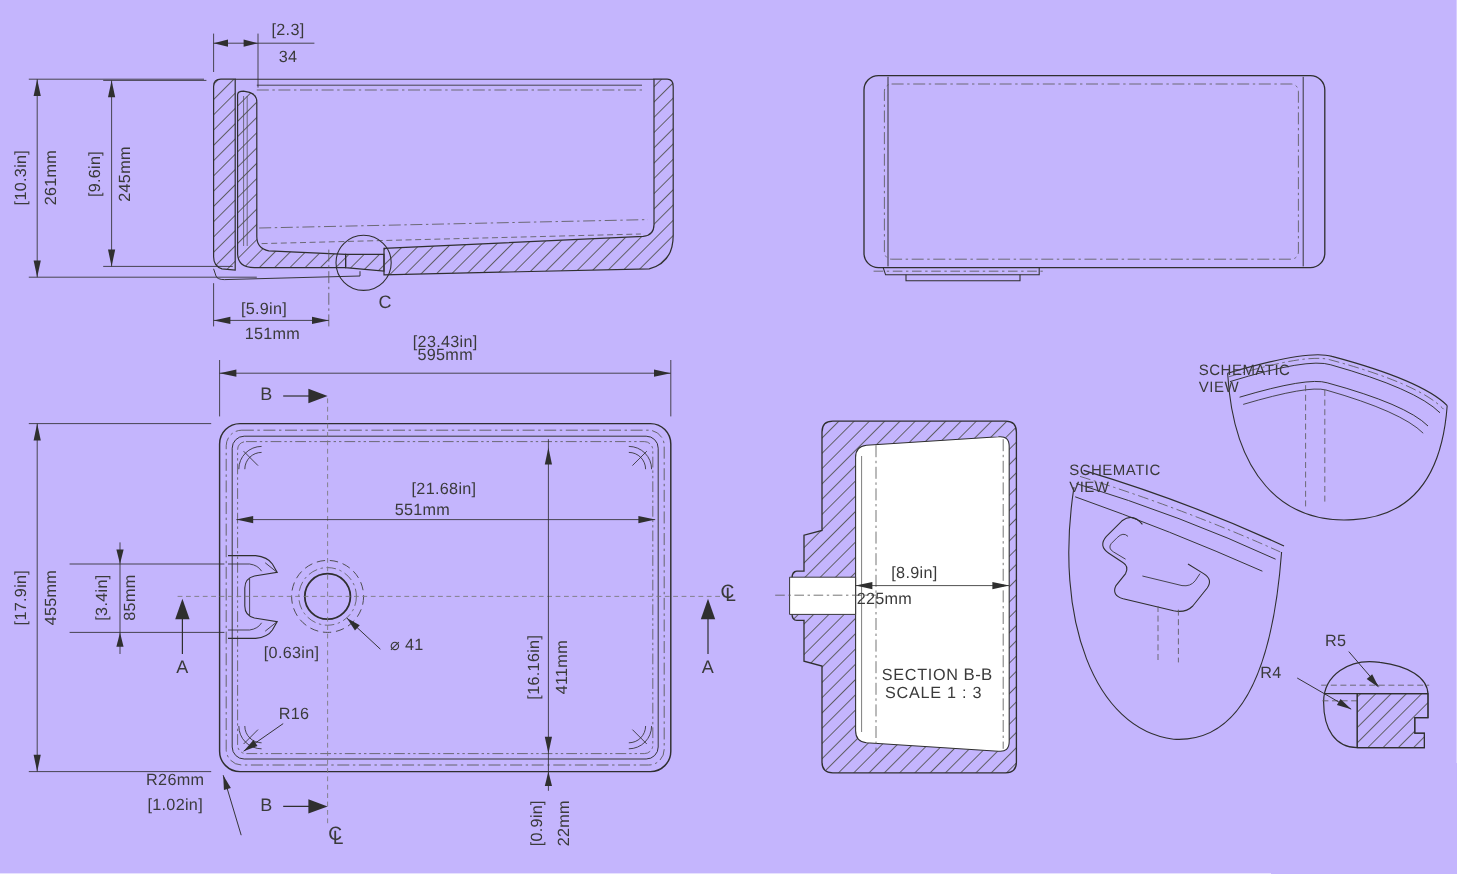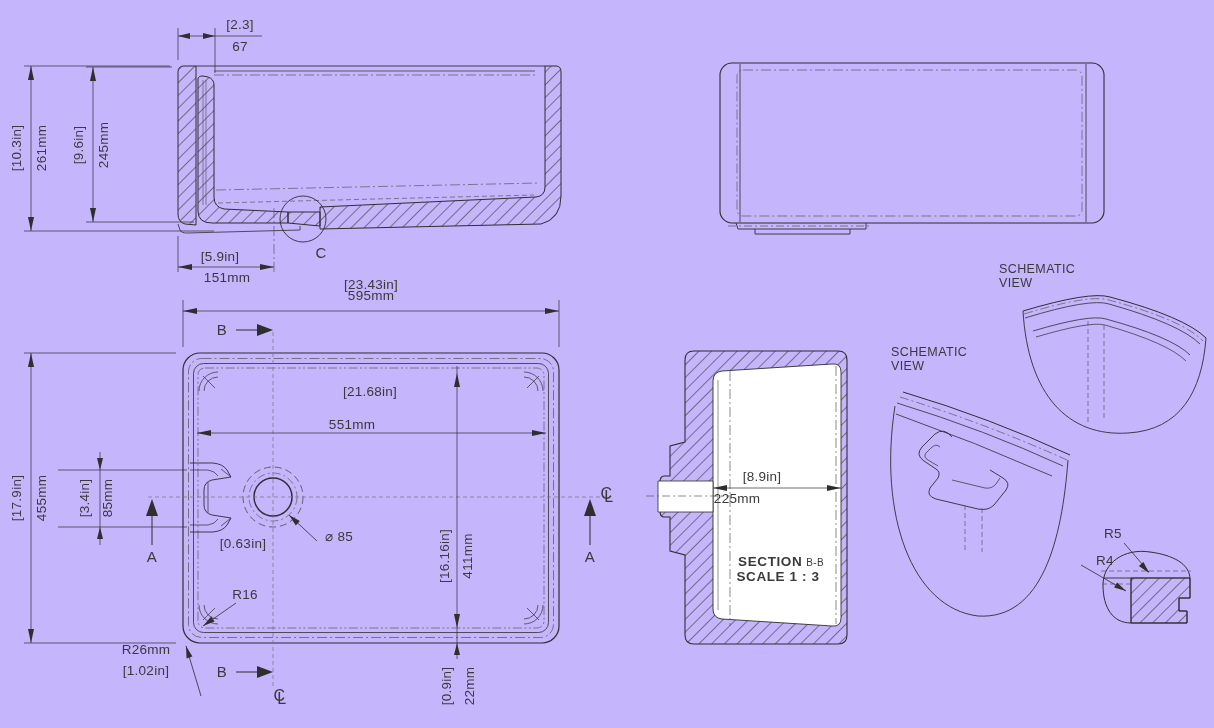--- a/index.html
+++ b/index.html
@@ -2,25 +2,25 @@
 <html><head>
 <meta charset="utf-8">
 <style>
   html,body{margin:0;padding:0;background:#ffffff;}
   #stage{position:relative;width:1214px;height:728px;background:#c4b5fd;
          font-family:"Liberation Sans",sans-serif;color:#3a3a3a;overflow:hidden;}
   #art{position:absolute;left:0;top:0;}
   .lbl{position:absolute;transform:translate(-50%,-50%);white-space:nowrap;
        font-size:13.5px;line-height:1;letter-spacing:.25px;color:#3a3a3a;}
   .lbl.v{transform:translate(-50%,-50%) rotate(-90deg);}
-  .lbl.la{transform:translate(0,-50%);}
+  .lbl.la{transform:translate(0,-50%);margin-top:40px;}
   .lbl.big{font-size:15px;}
   .lbl.sv{font-size:12.5px;letter-spacing:.4px;}
-  .sec-title{font-size:13.5px;letter-spacing:.6px;font-weight:bold;}
-  .sec-ref{font-size:10px;letter-spacing:.3px;}
+  .sec-title{font-size:13.5px;letter-spacing:.6px;}
+  .sec-ref{font-size:14px;letter-spacing:.3px;}
   .clsym{font-size:16px;}
   .clsym .l{display:inline-block;margin-left:-8px;transform:translateY(3px);}
 </style>
 </head>
 <body>
 
 <div id="stage">
 
 <svg id="art" width="1214" height="728" viewBox="0 0 1214 728">
   <defs>
@@ -200,58 +200,58 @@
     <line x1="1102" y1="584" x2="1131" y2="584" stroke-width="0.7" stroke-dasharray="5 3" stroke="#5a5a5a"></line>
     <line x1="1131" y1="578" x2="1131" y2="623" stroke-width="0.9"></line>
     <line x1="1124" y1="543" x2="1149" y2="572" stroke-width="0.8"></line>
     <polygon points="1149,573 1138.9,565.9 1143.5,561.9" fill="#2f2f2f" stroke="none"></polygon>
     <line x1="1081" y1="565" x2="1126" y2="591" stroke-width="0.8"></line>
     <polygon points="1126,591 1114.1,587.6 1117.1,582.4" fill="#2f2f2f" stroke="none"></polygon>
   </g>
 </svg>
 
   <div class="lbl" style="left:240px;top:25px">[2.3]</div>
-  <div class="lbl" style="left:240px;top:47px">67</div>
+  <div class="lbl" style="left:240px;top:47px">34</div>
   <div class="lbl v" style="left:17px;top:148px">[10.3in]</div>
   <div class="lbl v" style="left:42px;top:148px">261mm</div>
   <div class="lbl v" style="left:79px;top:145px">[9.6in]</div>
   <div class="lbl v" style="left:104px;top:145px">245mm</div>
   <div class="lbl" style="left:220px;top:257px">[5.9in]</div>
   <div class="lbl" style="left:227px;top:278px">151mm</div>
   <div class="lbl big" style="left:321px;top:252px">C</div>
 
   <div class="lbl" style="left:371px;top:285px">[23.43in]</div>
   <div class="lbl" style="left:371px;top:296px">595mm</div>
-  <div class="lbl" style="left:370px;top:392px">[21.68in]</div>
+  <div class="lbl" style="left:370px;top:407px">[21.68in]</div>
   <div class="lbl" style="left:352px;top:425px">551mm</div>
   <div class="lbl v" style="left:17px;top:498px">[17.9in]</div>
   <div class="lbl v" style="left:42px;top:498px">455mm</div>
   <div class="lbl v" style="left:85px;top:498px">[3.4in]</div>
   <div class="lbl v" style="left:108px;top:498px">85mm</div>
   <div class="lbl v" style="left:445px;top:556px">[16.16in]</div>
   <div class="lbl v" style="left:468px;top:556px">411mm</div>
   <div class="lbl v" style="left:447px;top:686px">[0.9in]</div>
   <div class="lbl v" style="left:470px;top:686px">22mm</div>
   <div class="lbl" style="left:243px;top:544px">[0.63in]</div>
   <div class="lbl" style="left:245px;top:595px">R16</div>
   <div class="lbl" style="left:146px;top:671px">[1.02in]</div>
   <div class="lbl" style="left:146px;top:650px">R26mm</div>
-  <div class="lbl" style="left:339px;top:537px">⌀ 85</div>
+  <div class="lbl" style="left:339px;top:537px">⌀ 41</div>
   <div class="lbl big" style="left:222px;top:329px">B</div>
   <div class="lbl big" style="left:222px;top:671px">B</div>
   <div class="lbl big" style="left:152px;top:556px">A</div>
   <div class="lbl big" style="left:590px;top:556px">A</div>
   <div class="lbl clsym" style="left:607px;top:494px"><span class="c">C</span><span class="l">L</span></div>
   <div class="lbl clsym" style="left:280px;top:696px"><span class="c">C</span><span class="l">L</span></div>
 
   <div class="lbl" style="left:762px;top:477px">[8.9in]</div>
   <div class="lbl" style="left:737px;top:499px">225mm</div>
   <div class="lbl" style="left:781px;top:562px"><span class="sec-title">SECTION</span> <span class="sec-ref">B-B</span></div>
   <div class="lbl sec-title" style="left:778px;top:577px">SCALE 1 : 3</div>
 
   <div class="lbl sv la" style="left:999px;top:269px">SCHEMATIC</div>
   <div class="lbl sv la" style="left:999px;top:283px">VIEW</div>
   <div class="lbl sv la" style="left:891px;top:352px">SCHEMATIC</div>
   <div class="lbl sv la" style="left:891px;top:366px">VIEW</div>
 
   <div class="lbl" style="left:1113px;top:534px">R5</div>
-  <div class="lbl" style="left:1105px;top:561px">R4</div>
+  <div class="lbl" style="left:1059px;top:561px">R4</div>
 </div>
 
 </body></html>

